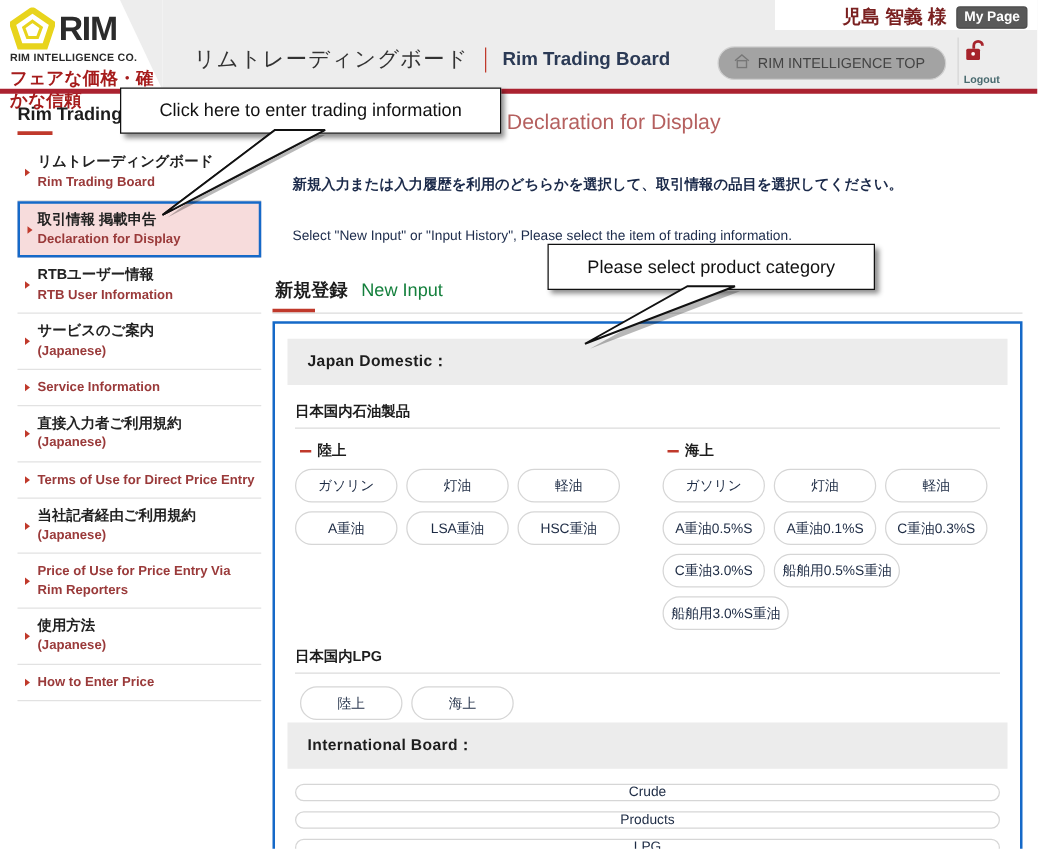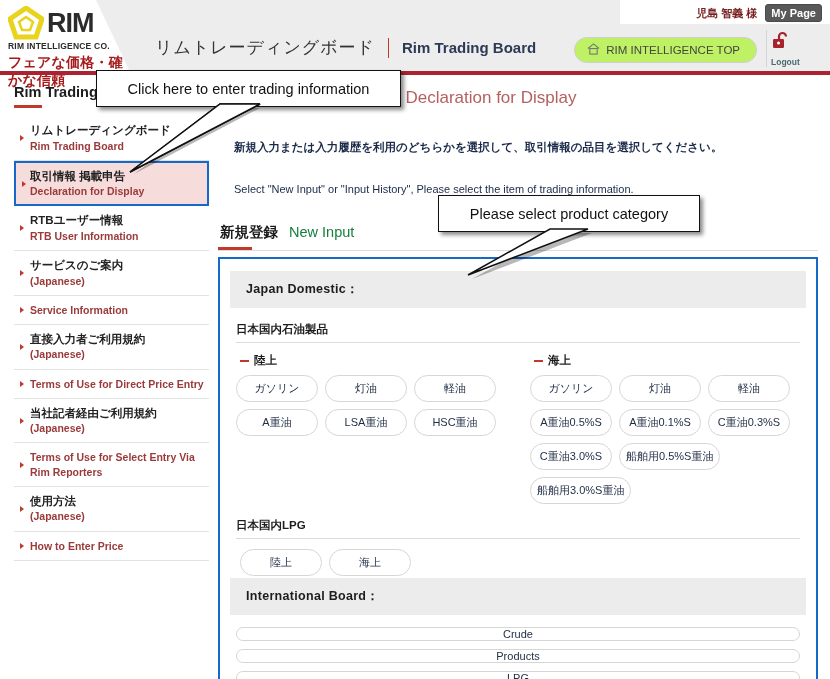--- a/index.html
+++ b/index.html
@@ -29,34 +29,34 @@
   
   .logo-wrap { position:absolute; left:8px; top:6px; width:120px; height:60px; }
   .logo-row { display:flex; align-items:center; gap:3px; }
   .logo-mark { width:36px; height:34px; position:relative; }
   .logo-text { font-weight:bold; font-size:27px; letter-spacing:-1px; color:#2b2b2b; line-height:1; }
   .logo-sub1 { font-size:8.5px; font-weight:bold; color:#2b2b2b; letter-spacing:.2px; margin-top:1px;}
   .logo-sub2 { font-size:14px; font-weight:bold; color:#a61c1c; margin-top:3px; letter-spacing:.2px;}
 
   
   .user-row { position:absolute; right:8px; top:4px; display:flex; align-items:center; gap:8px; }
-  .user-name { font-size:11px; font-weight:bold; color:#7a2020; }
+  .user-name { font-size:15px; font-weight:bold; color:#7a2020; }
   .mypage-btn {
     background:#595959; color:#fff; font-size:11px; font-weight:bold;
     padding:2px 5px; border-radius:3px; border:1px solid #4a4a4a;
   }
 
   .site-title { position:absolute; left:155px; top:36px; display:flex; align-items:center; gap:13px; }
   .site-title-ja { font-size:17px; color:#333; letter-spacing:1px; }
   .title-sep { width:1px; height:20px; background:#c0392b; }
   .site-title-en { font-size:15px; font-weight:bold; color:#2b3a55; }
 
   .rim-top-btn {
     position:absolute; right:73px; top:37px;
-    border:1px solid #cfcfcf; background:#bef264; border-radius:16px;
+    border:1px solid #cfcfcf; background:#a3a3a3; border-radius:16px;
     padding:5px 16px 5px 12px; font-size:11.5px; color:#444;
     display:flex; align-items:center; gap:6px;
   }
   .logout-box { position:absolute; right:4px; top:30px; width:60px; text-align:left;
                 border-left:1px solid #d5d5d5; padding-left:4px;}
   .logout-label { font-size:8.5px; color:#4a6b70; margin-top:1px; font-weight:bold;}
 
   .red-rule { position:absolute; left:0; top:71px; width:830px; height:4px; background:#ab2230; }
 
   
@@ -231,21 +231,21 @@
           <span class="bullet"></span>
           <div class="side-en only">Terms of Use for Direct Price Entry</div>
         </div>
         <div class="side-item">
           <span class="bullet"></span>
           <div class="side-ja">当社記者経由ご利用規約</div>
           <div class="side-en">(Japanese)</div>
         </div>
         <div class="side-item">
           <span class="bullet"></span>
-          <div class="side-en only">Terms of Use for Select Entry Via Rim Reporters</div>
+          <div class="side-en only">Price of Use for Price Entry Via Rim Reporters</div>
         </div>
         <div class="side-item">
           <span class="bullet"></span>
           <div class="side-ja">使用方法</div>
           <div class="side-en">(Japanese)</div>
         </div>
         <div class="side-item">
           <span class="bullet"></span>
           <div class="side-en only">How to Enter Price</div>
         </div>

